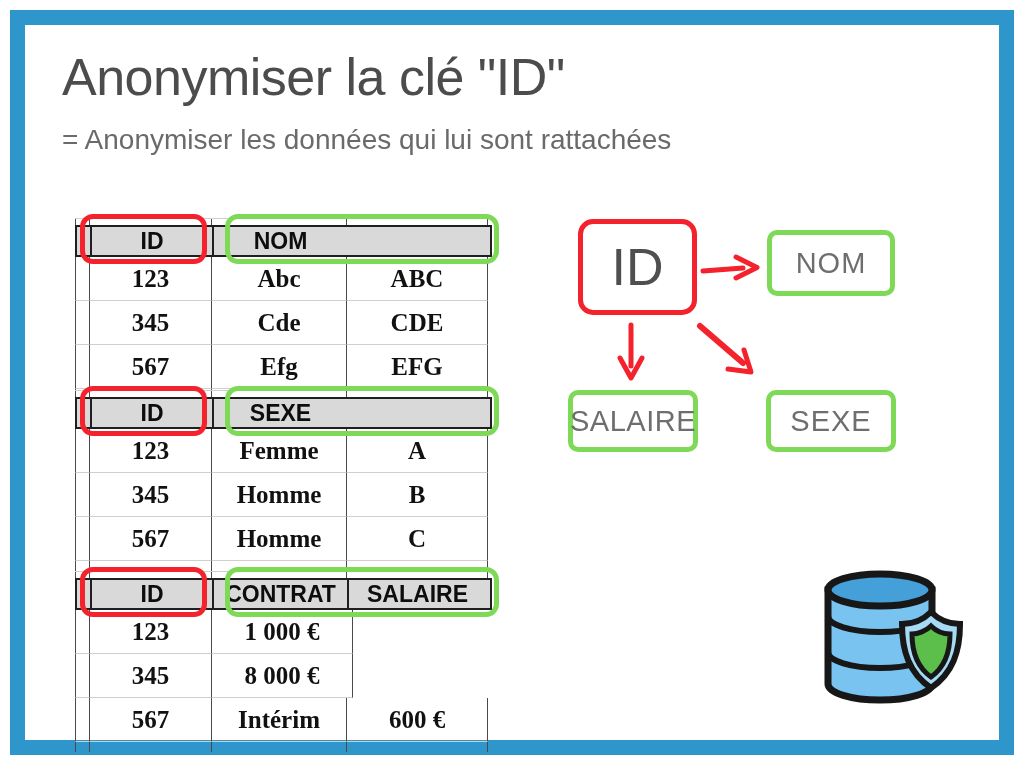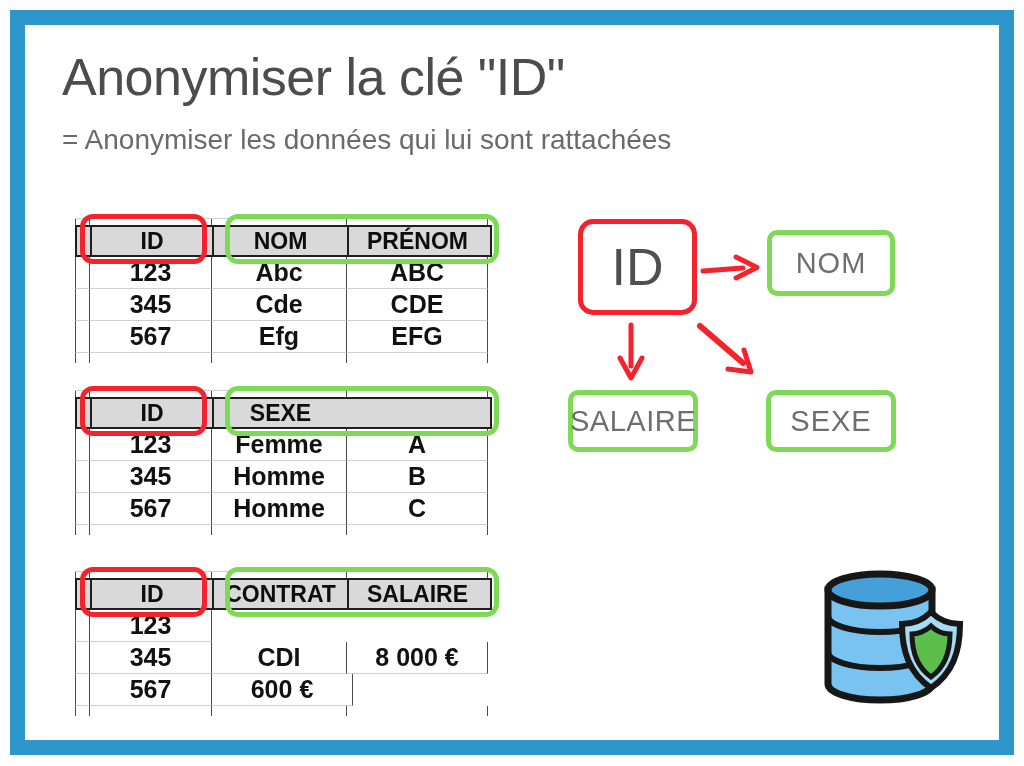--- a/index.html
+++ b/index.html
@@ -21,21 +21,21 @@
 
   .prow { display:flex; height:7px; border-top:1px solid #cfcfcf; }
   .prow .cell, .brow .cell { border-right:1px solid #4a4a4a; }
   .prow .cell:first-child, .brow .cell:first-child { border-left:1px solid #4a4a4a; }
 
   .hrow { display:flex; height:32px; background:#d9d9d9; border:2px solid #1f1f1f; }
   .hcell { display:flex; align-items:center; justify-content:center;
            font-size:23px; font-weight:700; color:#0d0d0d; }
   .hcell + .hcell { border-left:2px solid #1f1f1f; }
 
-  .drow { display:flex; height:32px; }
+  .drow { display:flex; height:44px;font-family:Liberation Serif, serif; }
   .dcell { display:flex; align-items:center; justify-content:center;
            font-size:25px; font-weight:600; color:#111111;
            border-right:1px solid #4a4a4a; border-bottom:1px solid #cfcfcf; }
   .dcell:first-child { border-left:1px solid #4a4a4a; }
 
   .brow { display:flex; height:10px; }
 
   .col-thin { width:15px; } .col-a { width:122px; } .col-b { width:135px; } .col-c { width:141px; }
   .hrow .col-thin { width:13px; } .hrow .col-c { width:139px; }
 
@@ -72,21 +72,20 @@
     <div class="prow">
       <div class="cell col-thin"></div>
         <div class="cell col-a"></div>
         <div class="cell col-b"></div>
         <div class="cell col-c"></div>
     </div>
     <div class="hrow">
       <div class="hcell col-thin"></div>
       <div class="hcell col-a">ID</div>
       <div class="hcell col-b">NOM</div>
-      <div class="hcell col-c">PRÉNOM</div>
     </div>
     <div class="drow">
       <div class="dcell col-thin"></div>
       <div class="dcell col-a">123</div>
       <div class="dcell col-b">Abc</div>
       <div class="dcell col-c">ABC</div>
     </div>
     <div class="drow">
       <div class="dcell col-thin"></div>
       <div class="dcell col-a">345</div>
@@ -158,30 +157,31 @@
     </div>
     <div class="hrow">
       <div class="hcell col-thin"></div>
       <div class="hcell col-a">ID</div>
       <div class="hcell col-b">CONTRAT</div>
       <div class="hcell col-c">SALAIRE</div>
     </div>
     <div class="drow">
       <div class="dcell col-thin"></div>
       <div class="dcell col-a">123</div>
+      <div class="dcell col-c">1 000 €</div>
     </div>
     <div class="drow">
       <div class="dcell col-thin"></div>
       <div class="dcell col-a">345</div>
-      <div class="dcell col-b">CDI</div>
       <div class="dcell col-c">8 000 €</div>
     </div>
     <div class="drow">
       <div class="dcell col-thin"></div>
       <div class="dcell col-a">567</div>
+      <div class="dcell col-b">Intérim</div>
       <div class="dcell col-c">600 €</div>
     </div>
     <div class="brow">
       <div class="cell col-thin"></div>
         <div class="cell col-a"></div>
         <div class="cell col-b"></div>
         <div class="cell col-c"></div>
     </div>
     <div class="hl-red"></div>
     <div class="hl-green"></div>

